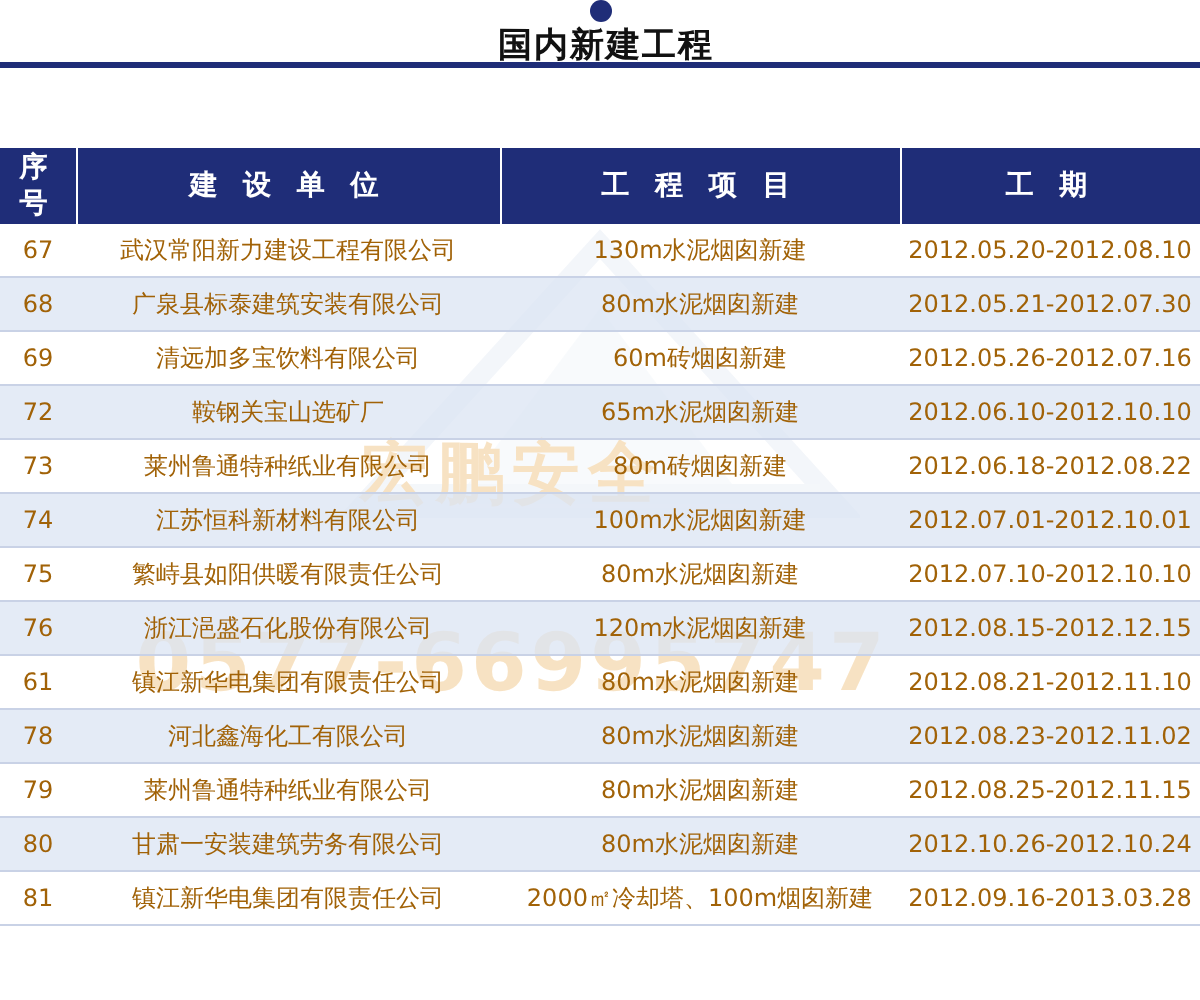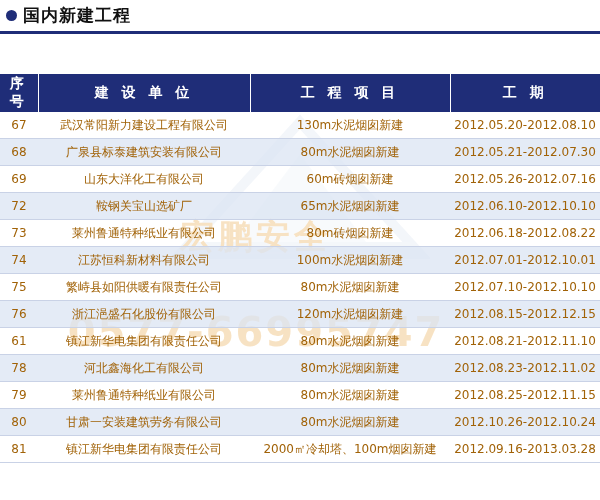--- a/index.html
+++ b/index.html
@@ -57,20 +57,21 @@
   
   .title-bar {
     position: relative;
     z-index: 2;
     height: 34px;
     display: flex;
     align-items: center;
     padding-left: 6px;
     border-bottom: 3px solid #1f2d78;
     box-sizing: border-box;
+    flex-direction: column;
   }
   .title-dot {
     width: 11px;
     height: 11px;
     border-radius: 50%;
     background: #1f2d78;
     margin-right: 6px;
     flex: none;
   }
   .title-text {
@@ -172,21 +173,21 @@
           <td class="cell-date">2012.05.20-2012.08.10</td>
         </tr>
         <tr class="alt">
           <td class="cell-no">68</td>
           <td class="cell-unit">广泉县标泰建筑安装有限公司</td>
           <td class="cell-proj">80m水泥烟囱新建</td>
           <td class="cell-date">2012.05.21-2012.07.30</td>
         </tr>
         <tr class="plain">
           <td class="cell-no">69</td>
-          <td class="cell-unit">山东大洋化工有限公司</td>
+          <td class="cell-unit">清远加多宝饮料有限公司</td>
           <td class="cell-proj">60m砖烟囱新建</td>
           <td class="cell-date">2012.05.26-2012.07.16</td>
         </tr>
         <tr class="alt">
           <td class="cell-no">72</td>
           <td class="cell-unit">鞍钢关宝山选矿厂</td>
           <td class="cell-proj">65m水泥烟囱新建</td>
           <td class="cell-date">2012.06.10-2012.10.10</td>
         </tr>
         <tr class="plain">

